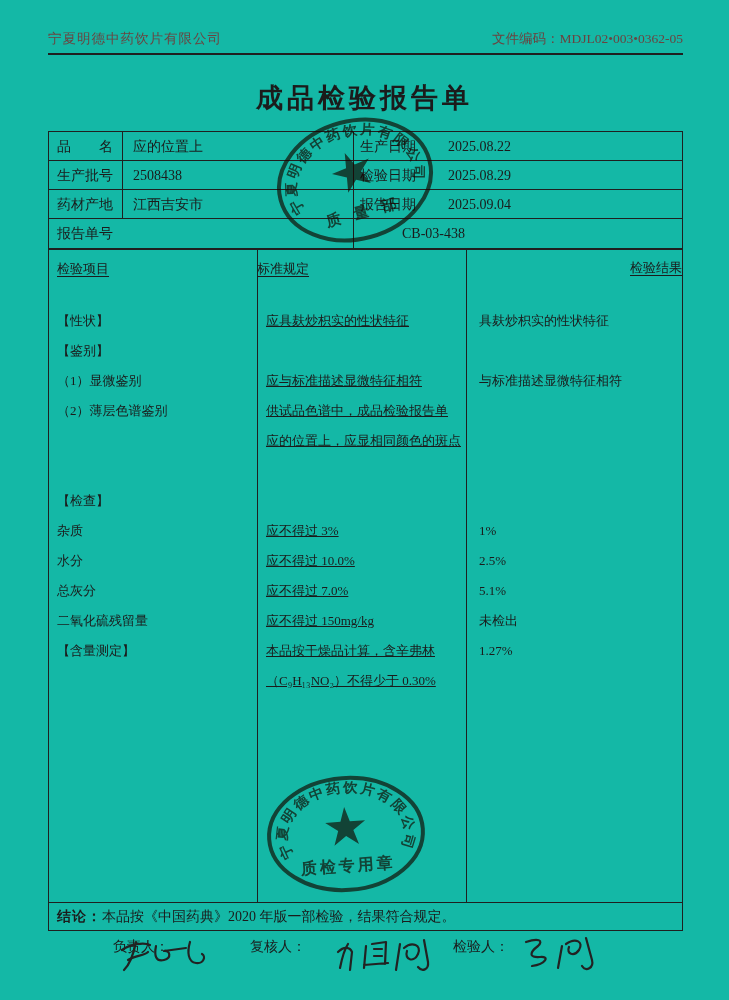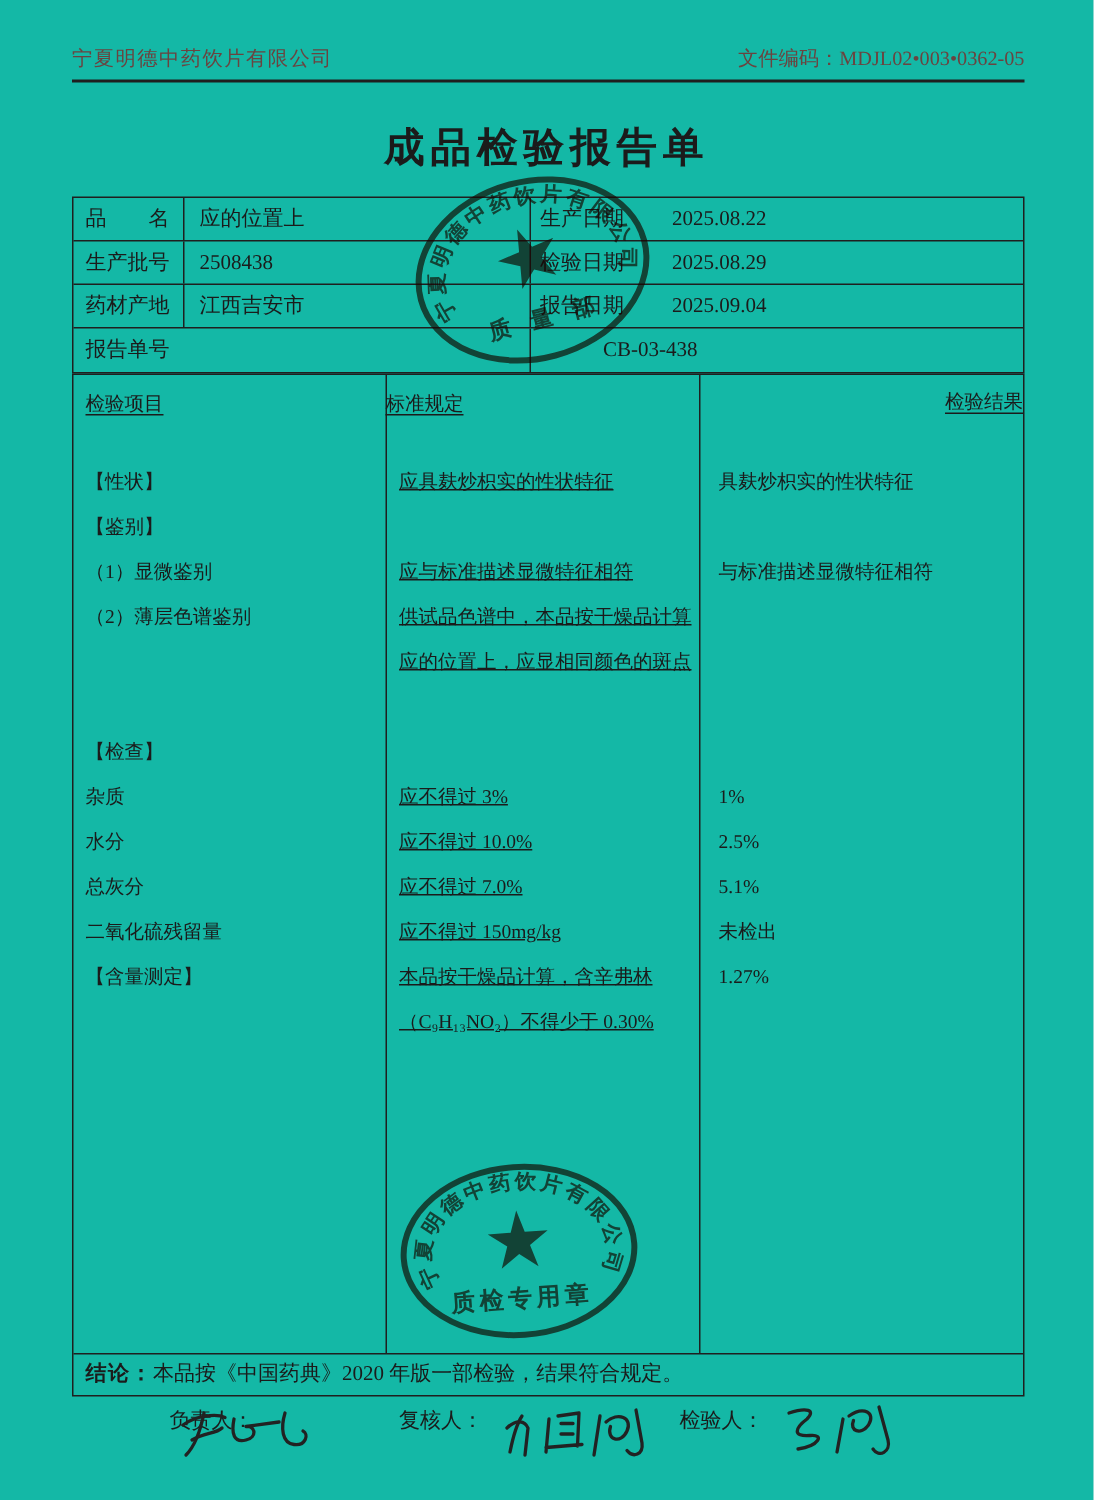--- a/index.html
+++ b/index.html
@@ -51,21 +51,21 @@
   .rt-row{display:flex;height:30px;line-height:30px;}
   .rt-c1{width:208px;padding-left:8px;box-sizing:border-box;white-space:nowrap;overflow:hidden;}
   .rt-c2{width:209px;padding-left:9px;box-sizing:border-box;white-space:nowrap;overflow:hidden;text-decoration:underline;}
   .rt-c3{width:216px;padding-left:13px;box-sizing:border-box;white-space:nowrap;overflow:hidden;}
   .conclusion-row{position:absolute;left:0;bottom:0;width:100%;height:28px;line-height:27px;
     border-top:1px solid var(--line);box-sizing:border-box;padding-left:8px;font-size:14px;}
   .conclusion-row b{letter-spacing:1px;}
   
   .sig-row{position:absolute;left:48px;top:936px;width:635px;height:50px;font-size:14px;}
   .sig-label{position:absolute;top:2px;white-space:nowrap;}
-  .sig-label.s1{left:17px;margin-left:48px;} .sig-label.s2{left:218px;} .sig-label.s3{left:405px;}
+  .sig-label.s1{left:17px;margin-left:48px;} .sig-label.s2{left:202px;} .sig-label.s3{left:405px;}
   .sig-svg{position:absolute;top:-4px;}
   .sig-svg path{fill:none;stroke:#222;stroke-width:2.2;stroke-linecap:round;stroke-linejoin:round;}
   
   .stamp{position:absolute;mix-blend-mode:multiply;opacity:.88;pointer-events:none;}
   .stamp ellipse{fill:none;stroke:var(--stamp);}
   .stamp text{fill:var(--stamp);font-weight:bold;font-family:"Liberation Serif","DejaVu Serif",serif;}
   .stamp polygon{fill:var(--stamp);}
   .stamp-top{left:268px;top:114px;}
   .stamp-bottom{left:256px;top:768px;}
 </style>
@@ -126,21 +126,21 @@
           <div class="rt-c2"></div>
           <div class="rt-c3"></div>
         </div>
       <div class="rt-row">
           <div class="rt-c1">（1）显微鉴别</div>
           <div class="rt-c2">应与标准描述显微特征相符</div>
           <div class="rt-c3">与标准描述显微特征相符</div>
         </div>
       <div class="rt-row">
           <div class="rt-c1">（2）薄层色谱鉴别</div>
-          <div class="rt-c2">供试品色谱中，本品按干燥品计算</div>
+          <div class="rt-c2">供试品色谱中，成品检验报告单</div>
         </div>
       <div class="rt-row">
           <div class="rt-c1"></div>
           <div class="rt-c2">应的位置上，应显相同颜色的斑点</div>
           <div class="rt-c3"></div>
         </div>
       <div class="rt-row">
           <div class="rt-c1"></div>
           <div class="rt-c2"></div>
           <div class="rt-c3"></div>

